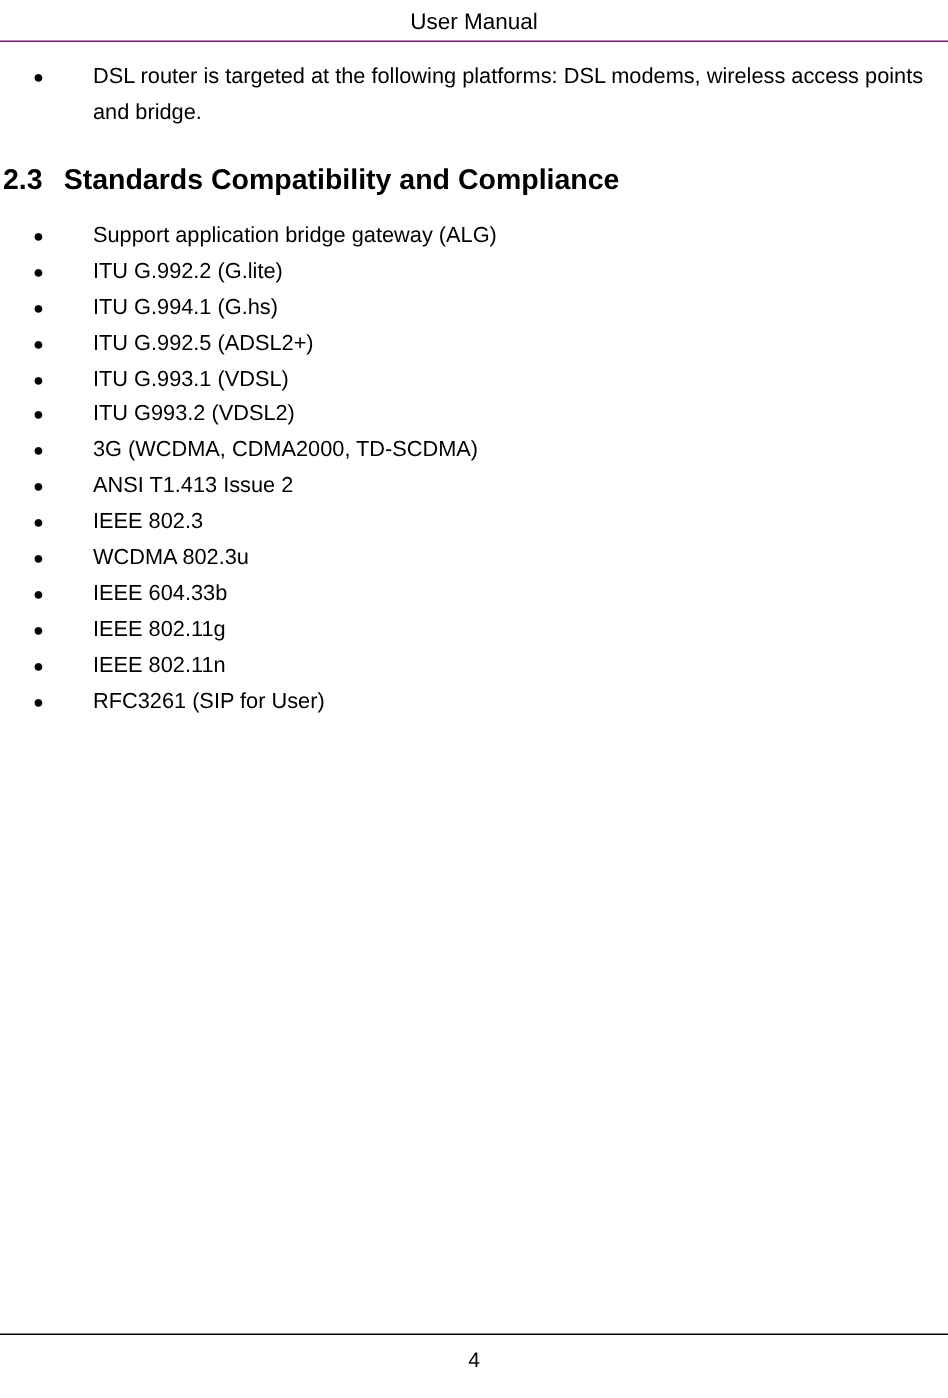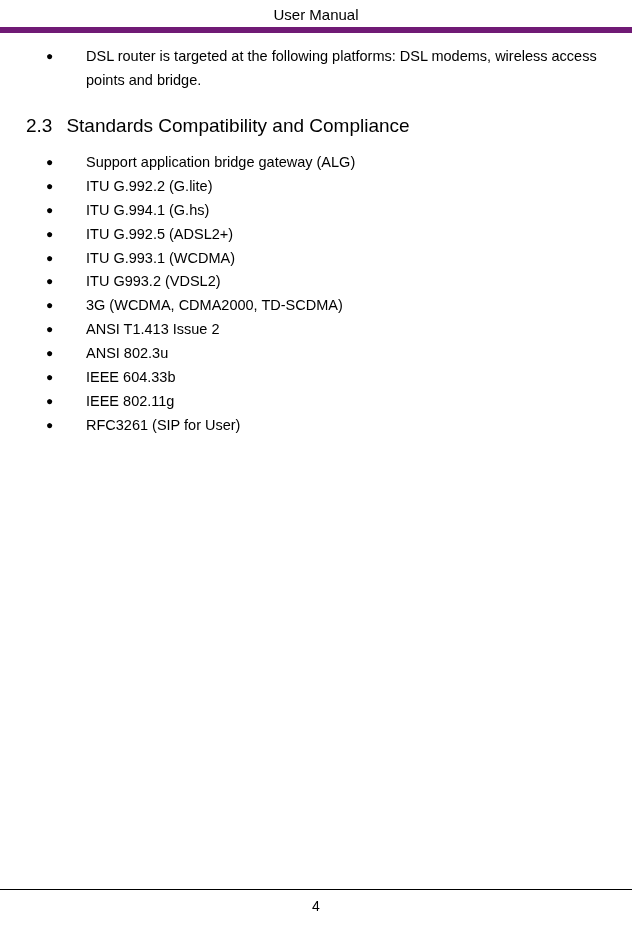--- a/index.html
+++ b/index.html
@@ -12,45 +12,45 @@
       height: 932px;
       background: #fff;
       font-family: Arial, sans-serif;
       color: #000;
       position: relative;
     }
     .page-header {
       text-align: center;
       font-size: 15px;
       padding: 6px 0 4px 0;
-      border-bottom: 6px solid #701a75;
+      border-bottom: 1px solid #701a75;
     }
     .content {
-      padding: 12px 10px 0 26px;
+      padding: 12px 10px 0 2px;
     }
     .bullet-list {
       list-style: none;
     }
     .bullet-item {
       position: relative;
       padding-left: 60px;
       font-size: 14.5px;
       line-height: 1.65;
       margin-bottom: 0px;
     }
     .bullet-item::before {
       content: "●";
       position: absolute;
       left: 20px;
       font-size: 12px;
       top: 2px;
     }
     .section-heading {
       font-size: 19px;
-      font-weight: normal;
+      font-weight: bold;
       margin: 22px 0 14px 0;
     }
     .section-number {
       display: inline-block;
       margin-right: 14px;
     }
     .page-footer {
       position: absolute;
       bottom: 18px;
       left: 0;
@@ -77,26 +77,28 @@
 
   <h2 class="section-heading">
     <span class="section-number">2.3</span><span>Standards Compatibility and Compliance</span>
   </h2>
 
   <ul class="bullet-list">
     <li class="bullet-item"><span>Support application bridge gateway (ALG)</span></li>
     <li class="bullet-item"><span>ITU G.992.2 (G.lite)</span></li>
     <li class="bullet-item"><span>ITU G.994.1 (G.hs)</span></li>
     <li class="bullet-item"><span>ITU G.992.5 (ADSL2+)</span></li>
-    <li class="bullet-item"><span>ITU G.993.1 (WCDMA)</span></li>
+    <li class="bullet-item"><span>ITU G.993.1 (VDSL)</span></li>
     <li class="bullet-item"><span>ITU G993.2 (VDSL2)</span></li>
     <li class="bullet-item"><span>3G (WCDMA, CDMA2000, TD-SCDMA)</span></li>
     <li class="bullet-item"><span>ANSI T1.413 Issue 2</span></li>
-    <li class="bullet-item"><span>ANSI 802.3u</span></li>
+    <li class="bullet-item"><span>IEEE 802.3</span></li>
+    <li class="bullet-item"><span>WCDMA 802.3u</span></li>
     <li class="bullet-item"><span>IEEE 604.33b</span></li>
     <li class="bullet-item"><span>IEEE 802.11g</span></li>
+    <li class="bullet-item"><span>IEEE 802.11n</span></li>
     <li class="bullet-item"><span>RFC3261 (SIP for User)</span></li>
   </ul>
 </div>
 
 <div class="page-footer">
   <span>4</span>
 </div>
 
 </body></html>

